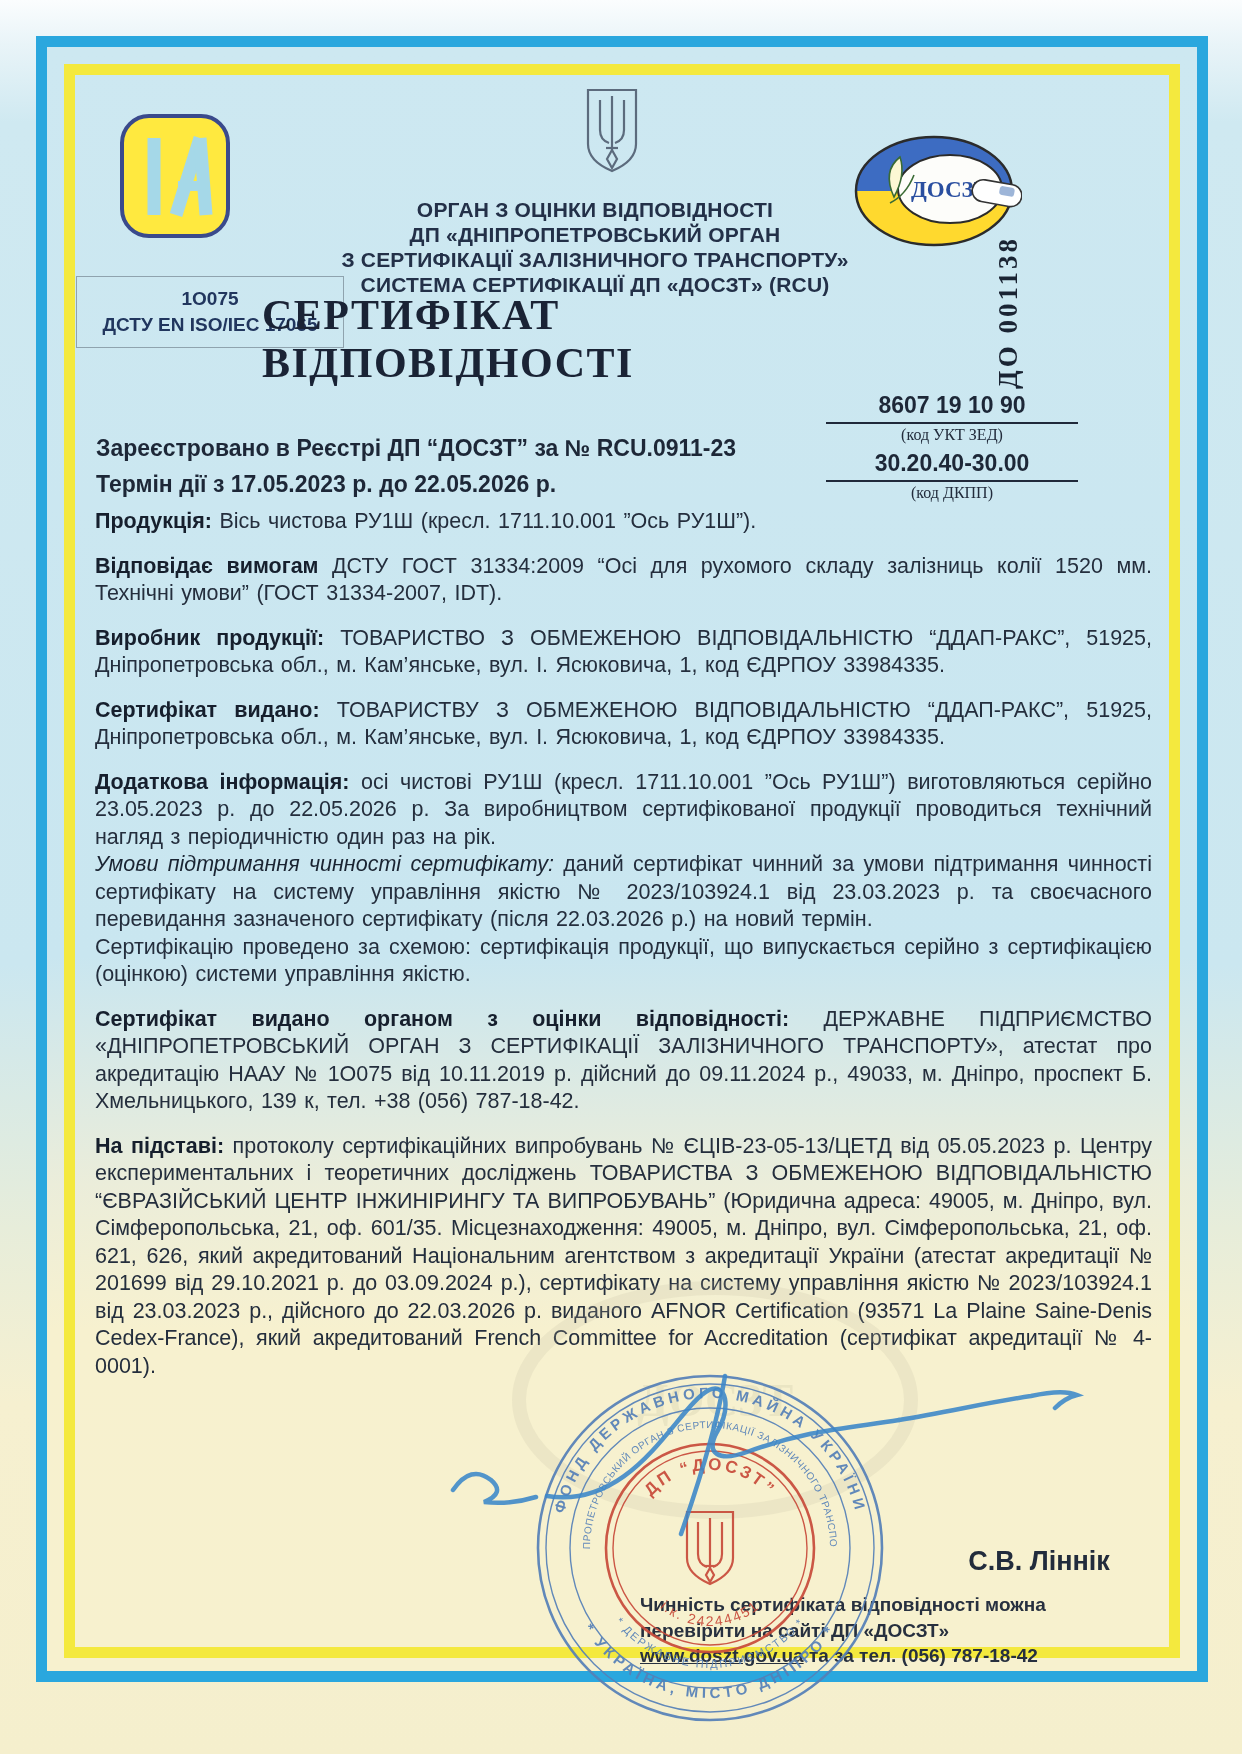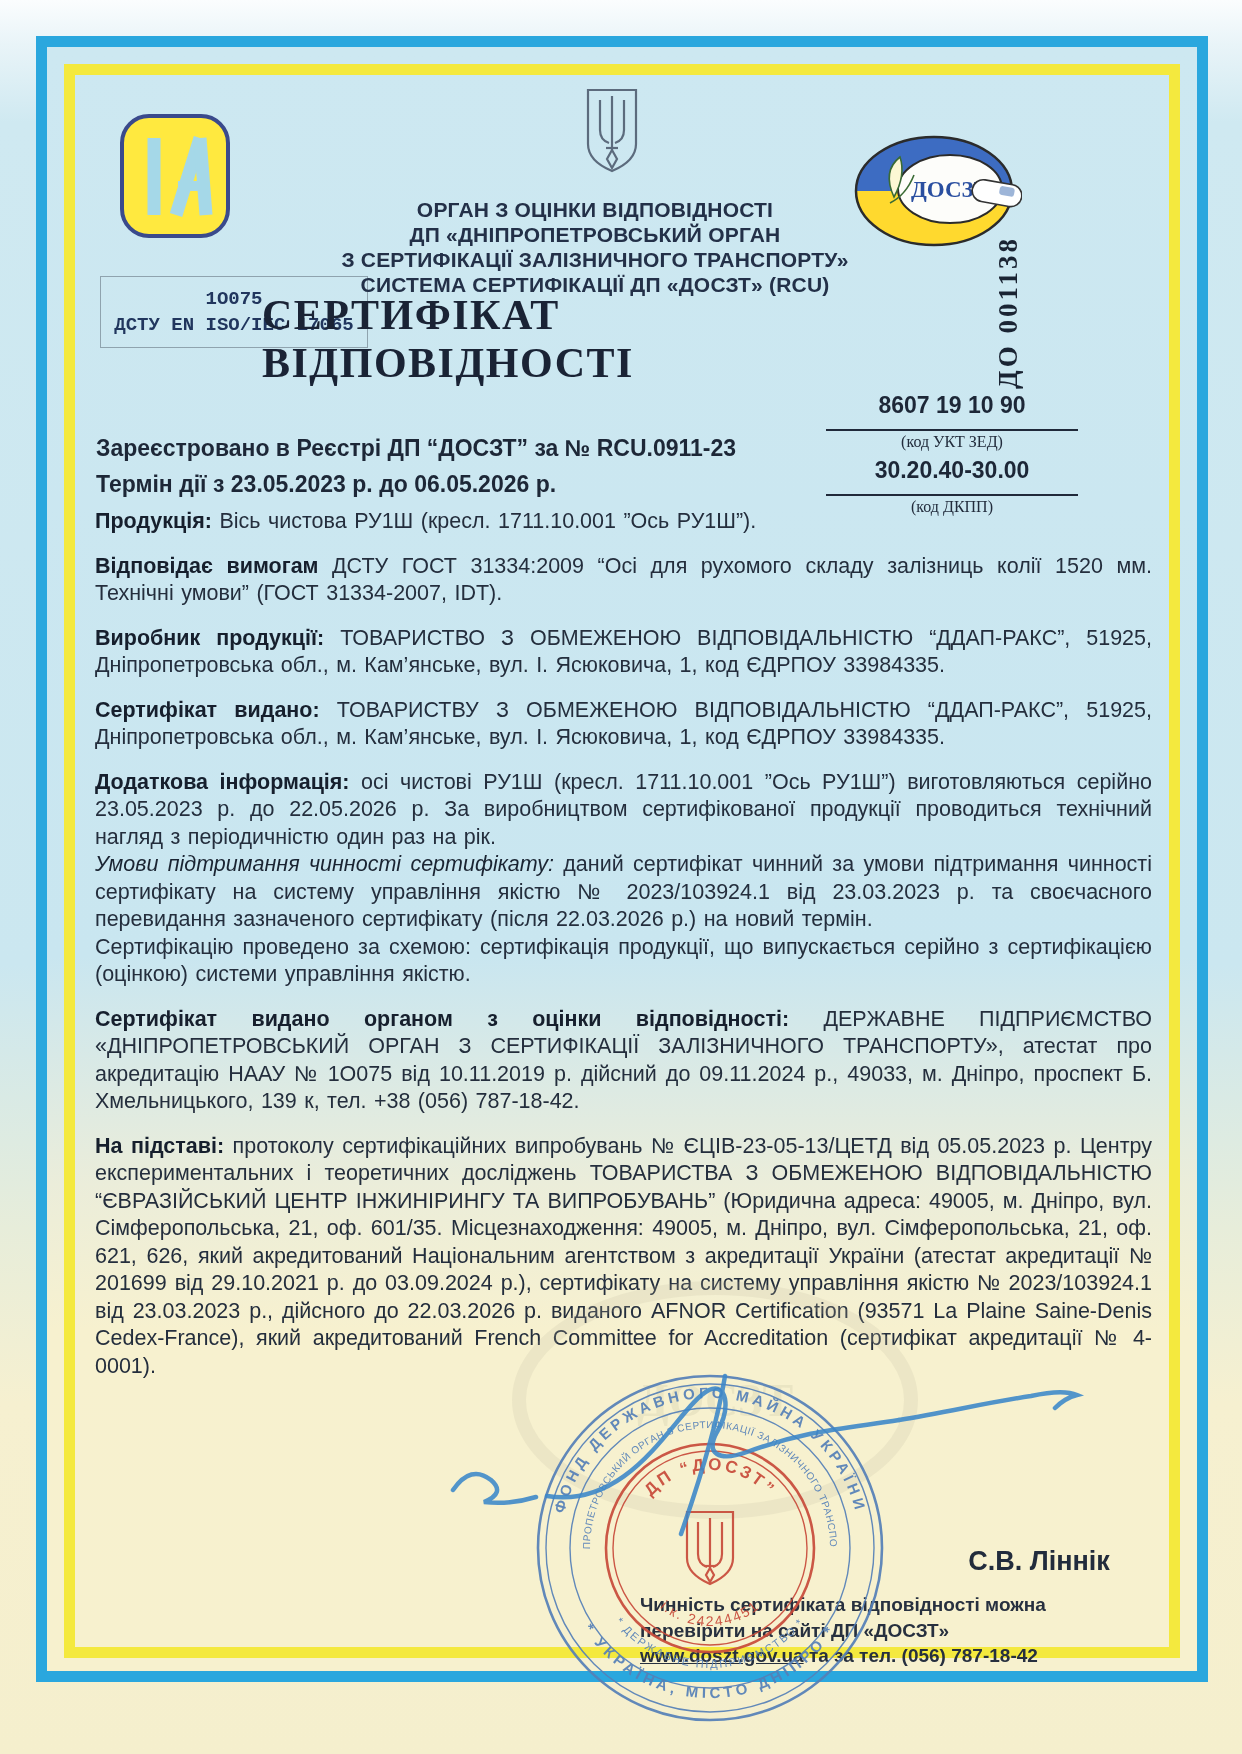--- a/index.html
+++ b/index.html
@@ -6,30 +6,30 @@
   body{font-family:"Liberation Sans",sans-serif;background:#e8e4d2;}
   .page{position:relative;width:1242px;height:1754px;overflow:hidden;margin:0 auto;
     background:linear-gradient(180deg,#fbfdfe 0%,#e9f4f8 2.5%,#cfe9f1 7%,#cbe7f0 55%,#e7edda 70%,#f6f0d0 80%,#f5efcd 100%);}
   .abs{position:absolute;}
   
   .border-blue{position:absolute;left:36px;right:34px;top:36px;bottom:72px;border:11px solid #2aa7de;
     background:linear-gradient(180deg,#cde8f1 0%,#c9e6f0 56%,#ebedda 70%,#f7f1cf 79%,#f7f1ce 100%);}
   .border-yellow{position:absolute;left:64px;right:62px;top:64px;bottom:96px;border:11px solid #f4e93e;background:transparent;}
   
   .org{left:280px;top:163px;width:630px;text-align:center;font-weight:bold;font-size:21px;line-height:25px;color:#233048;letter-spacing:.2px;margin-top:34px;}
-  .accr-box{left:100px;top:276px;width:268px;height:72px;border:1px solid #8fa3ae;text-align:center;
-    font-family:Liberation Mono, monospace;font-weight:bold;color:#21365e;font-size:19px;line-height:26px;padding-top:9px;box-sizing:border-box;}
+  .accr-box{left:76px;top:276px;width:268px;height:72px;border:1px solid #8fa3ae;text-align:center;
+    font-family:Liberation Sans, sans-serif;font-weight:bold;color:#21365e;font-size:19px;line-height:26px;padding-top:9px;box-sizing:border-box;}
   .title{left:262px;top:291px;width:660px;font-family:"Liberation Serif",serif;font-weight:bold;
     font-size:42px;letter-spacing:1.5px;color:#1a2335;}
   .serial{left:922px;top:297px;width:172px;text-align:center;transform:rotate(-90deg);transform-origin:50% 50%;
     font-family:"Liberation Serif",serif;font-weight:bold;font-size:27px;letter-spacing:3px;color:#1a2433;white-space:nowrap;}
   
   .reg{left:96px;top:430px;width:760px;font-weight:bold;font-size:23px;line-height:36px;color:#1d2737;}
   .codes{left:826px;top:392px;width:252px;text-align:center;color:#1d2737;}
-  .codes .val{font-weight:bold;font-size:23px;padding-bottom:10px;border-bottom:2px solid #20293a;}
+  .codes .val{font-weight:bold;font-size:23px;padding-bottom:3px;border-bottom:2px solid #20293a;}
   .codes .lbl{font-family:"Liberation Serif",serif;font-size:16px;padding:2px 0 6px 0;color:#222c3c;}
   
   .content{left:95px;top:508px;width:1057px;color:#242e3d;}
   .para{font-size:21.5px;line-height:27.5px;text-align:justify;margin:0 0 17px 0;word-spacing:1.5px;}
   .para.tight{margin-bottom:0;}
   .lead{font-weight:bold;color:#161f2d;margin-top:13px;}
   .lead-italic{font-style:italic;color:#1a2432;}
   
   .head-title{left:95px;top:1526px;width:352px;text-align:center;font-weight:bold;font-size:25px;line-height:40px;color:#1d2737;}
   .head-name{left:926px;top:1546px;width:226px;text-align:center;font-weight:bold;font-size:27px;color:#222c3c;}
@@ -101,21 +101,21 @@
 
   <div class="abs codes">
     <div class="val">8607 19 10 90</div>
     <div class="lbl">(код УКТ ЗЕД)</div>
     <div class="val">30.20.40-30.00</div>
     <div class="lbl">(код ДКПП)</div>
   </div>
 
   <div class="abs reg">
     <div>Зареєстровано в Реєстрі ДП “ДОСЗТ” за № RCU.0911-23</div>
-    <div>Термін дії з 23.05.2023 р. до 06.05.2026 р.</div>
+    <div>Термін дії з 17.05.2023 р. до 22.05.2026 р.</div>
   </div>
 
   <div class="abs content">
     <p class="para"><b class="lead">Продукція:</b> <span>Вісь чистова РУ1Ш (кресл. 1711.10.001 ”Ось РУ1Ш”).</span></p>
 
     <p class="para"><b class="lead">Відповідає вимогам</b> <span>ДСТУ ГОСТ 31334:2009 “Осі для рухомого складу залізниць колії 1520 мм. Технічні умови” (ГОСТ 31334-2007, IDT).</span></p>
 
     <p class="para"><b class="lead">Виробник продукції:</b> <span>ТОВАРИСТВО З ОБМЕЖЕНОЮ ВІДПОВІДАЛЬНІСТЮ “ДДАП-РАКС”, 51925, Дніпропетровська обл., м. Кам’янське, вул. І. Ясюковича, 1, код ЄДРПОУ 33984335.</span></p>
 
     <p class="para"><b class="lead">Сертифікат видано:</b> <span>ТОВАРИСТВУ З ОБМЕЖЕНОЮ ВІДПОВІДАЛЬНІСТЮ “ДДАП-РАКС”, 51925, Дніпропетровська обл., м. Кам’янське, вул. І. Ясюковича, 1, код ЄДРПОУ 33984335.</span></p>

